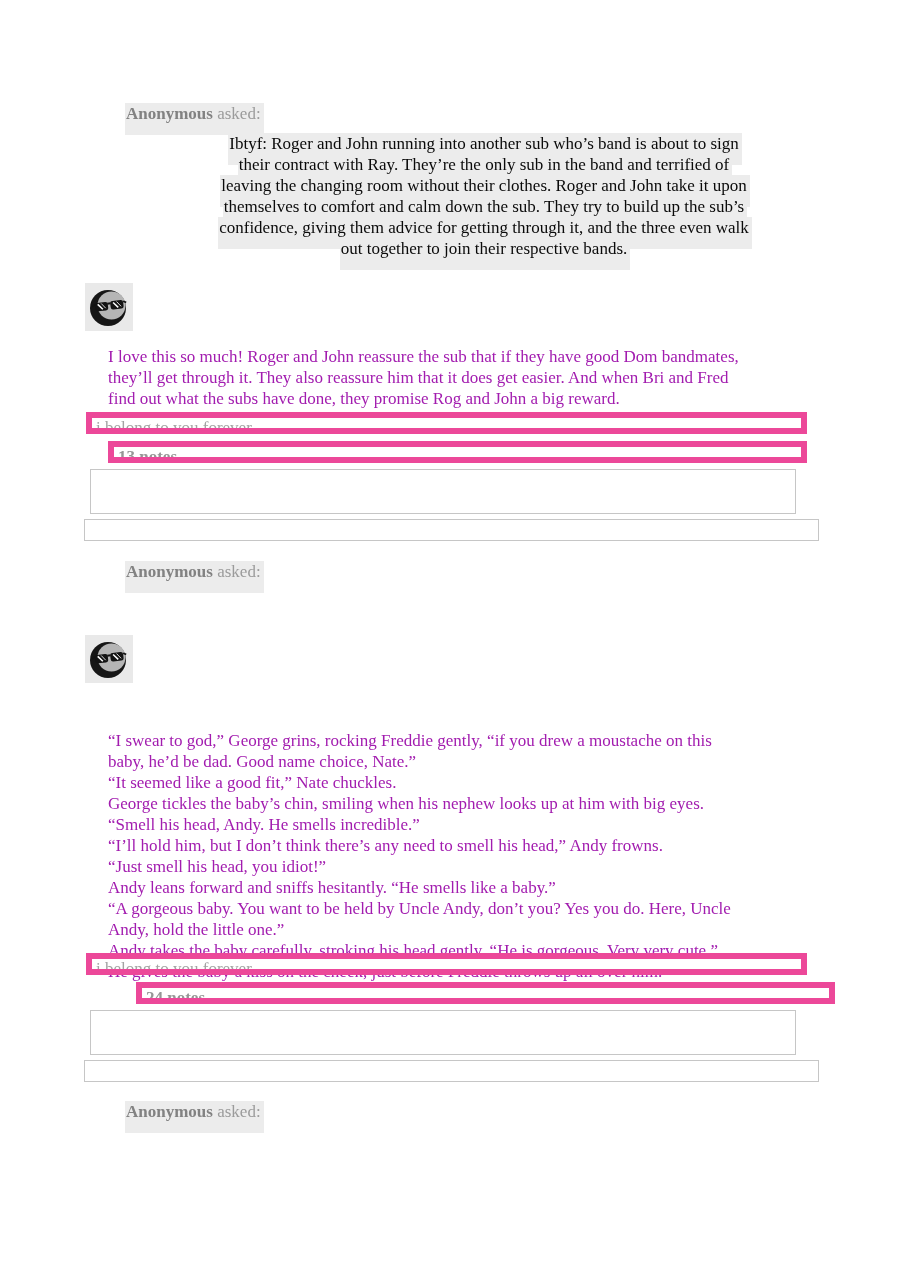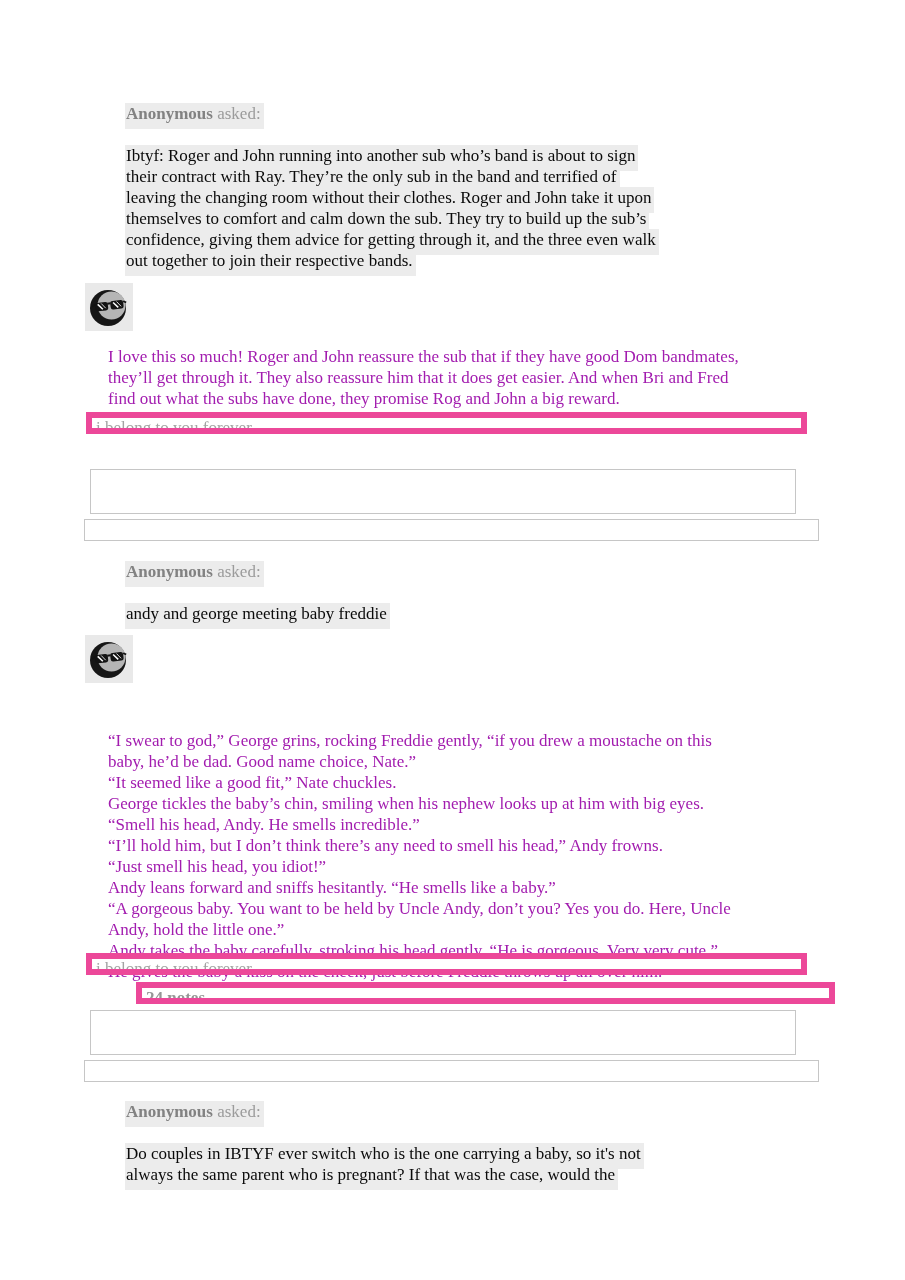--- a/index.html
+++ b/index.html
@@ -12,21 +12,21 @@
     font-family: "Liberation Serif", serif;
     font-size: 17px;
     line-height: 21px;
     color: #0a0a0a;
     overflow: hidden;
   }
   .abs { position: absolute; }
   .prewrap { white-space: pre-line; }
   .hl {
     background: #ececec;
-    padding: 1px 3px 6px 1px;
+    padding: 1px 3px 12px 1px;
     -webkit-box-decoration-break: clone;
     box-decoration-break: clone;
   }
   .asker { font-weight: bold; color: #828282; }
   .asked { color: #9b9b9b; }
   .question { color: #0a0a0a; }
   .answer { color: #a21caf; }
   .bar {
     border: 6px solid #ec4899;
     background: #ffffff;
@@ -49,21 +49,21 @@
   }
 </style>
 </head>
 <body>
 
 <div id="page">
 
   <div class="abs" style="left:125px; top:103px;">
     <span class="hl"><span class="asker">Anonymous</span> <span class="asked">asked:</span></span>
   </div>
-  <div class="abs prewrap" style="left:125px; top:124px; width:720px;">
+  <div class="abs prewrap" style="left:125px; top:112px; width:720px;text-align:center;">
     <span class="hl question">Ibtyf: Roger and John running into another sub who’s band is about to sign
 their contract with Ray. They’re the only sub in the band and terrified of
 leaving the changing room without their clothes. Roger and John take it upon
 themselves to comfort and calm down the sub. They try to build up the sub’s
 confidence, giving them advice for getting through it, and the three even walk
 out together to join their respective bands.</span>
   </div>
 
   <div class="abs" style="left:85px; top:283px;">
     <svg class="avatar" viewBox="0 0 48 48" xmlns="http://www.w3.org/2000/svg">
@@ -82,28 +82,26 @@
         <line x1="32" y1="19.5" x2="36" y2="24.8" stroke="#ffffff" stroke-width="0.8"></line>
       </g>
     </svg>
   </div>
 
   <div class="abs prewrap answer" style="left:108px; top:346px; width:730px;">I love this so much! Roger and John reassure the sub that if they have good Dom bandmates,
 they’ll get through it. They also reassure him that it does get easier. And when Bri and Fred
 find out what the subs have done, they promise Rog and John a big reward.</div>
 
   <div class="abs bar blog-link" style="left:86px; top:412px; width:721px;">i belong to you forever</div>
+  <div class="abs bar notes" style="left:108px; top:441px; width:699px;">13 notes</div>
   <div class="abs embed-box" style="left:90px; top:469px; width:706px; height:45px;"></div>
   <div class="abs embed-box" style="left:84px; top:519px; width:735px; height:22px;"></div>
 
   <div class="abs" style="left:125px; top:561px;">
     <span class="hl"><span class="asker">Anonymous</span> <span class="asked">asked:</span></span>
-  </div>
-  <div class="abs prewrap" style="left:125px; top:582px; width:720px;">
-    <span class="hl question">andy and george meeting baby freddie</span>
   </div>
 
   <div class="abs" style="left:85px; top:635px;">
     <svg class="avatar" viewBox="0 0 48 48" xmlns="http://www.w3.org/2000/svg">
       <rect width="48" height="48" fill="#e9e9e9"></rect>
       <circle cx="23" cy="25" r="18" fill="#161616"></circle>
       <circle cx="26.5" cy="22.5" r="14" fill="#b5b5b5"></circle>
       <g transform="rotate(-7 24 23)">
         <line x1="10" y1="20" x2="7" y2="21.5" stroke="#131313" stroke-width="1.6"></line>
         <line x1="38.5" y1="20" x2="41.5" y2="21.5" stroke="#131313" stroke-width="1.6"></line>
@@ -132,18 +130,14 @@
 He gives the baby a kiss on the cheek, just before Freddie throws up all over him.</div>
 
   <div class="abs bar blog-link" style="left:86px; top:953px; width:721px;">i belong to you forever</div>
   <div class="abs bar notes" style="left:108px; top:982px; width:699px;margin-left:28px;">24 notes</div>
   <div class="abs embed-box" style="left:90px; top:1010px; width:706px; height:45px;"></div>
   <div class="abs embed-box" style="left:84px; top:1060px; width:735px; height:22px;"></div>
 
   <div class="abs" style="left:125px; top:1101px;">
     <span class="hl"><span class="asker">Anonymous</span> <span class="asked">asked:</span></span>
   </div>
-  <div class="abs prewrap" style="left:125px; top:1122px; width:720px;">
-    <span class="hl question">Do couples in IBTYF ever switch who is the one carrying a baby, so it's not
-always the same parent who is pregnant? If that was the case, would the</span>
-  </div>
 
 </div>
 
 </body></html>

